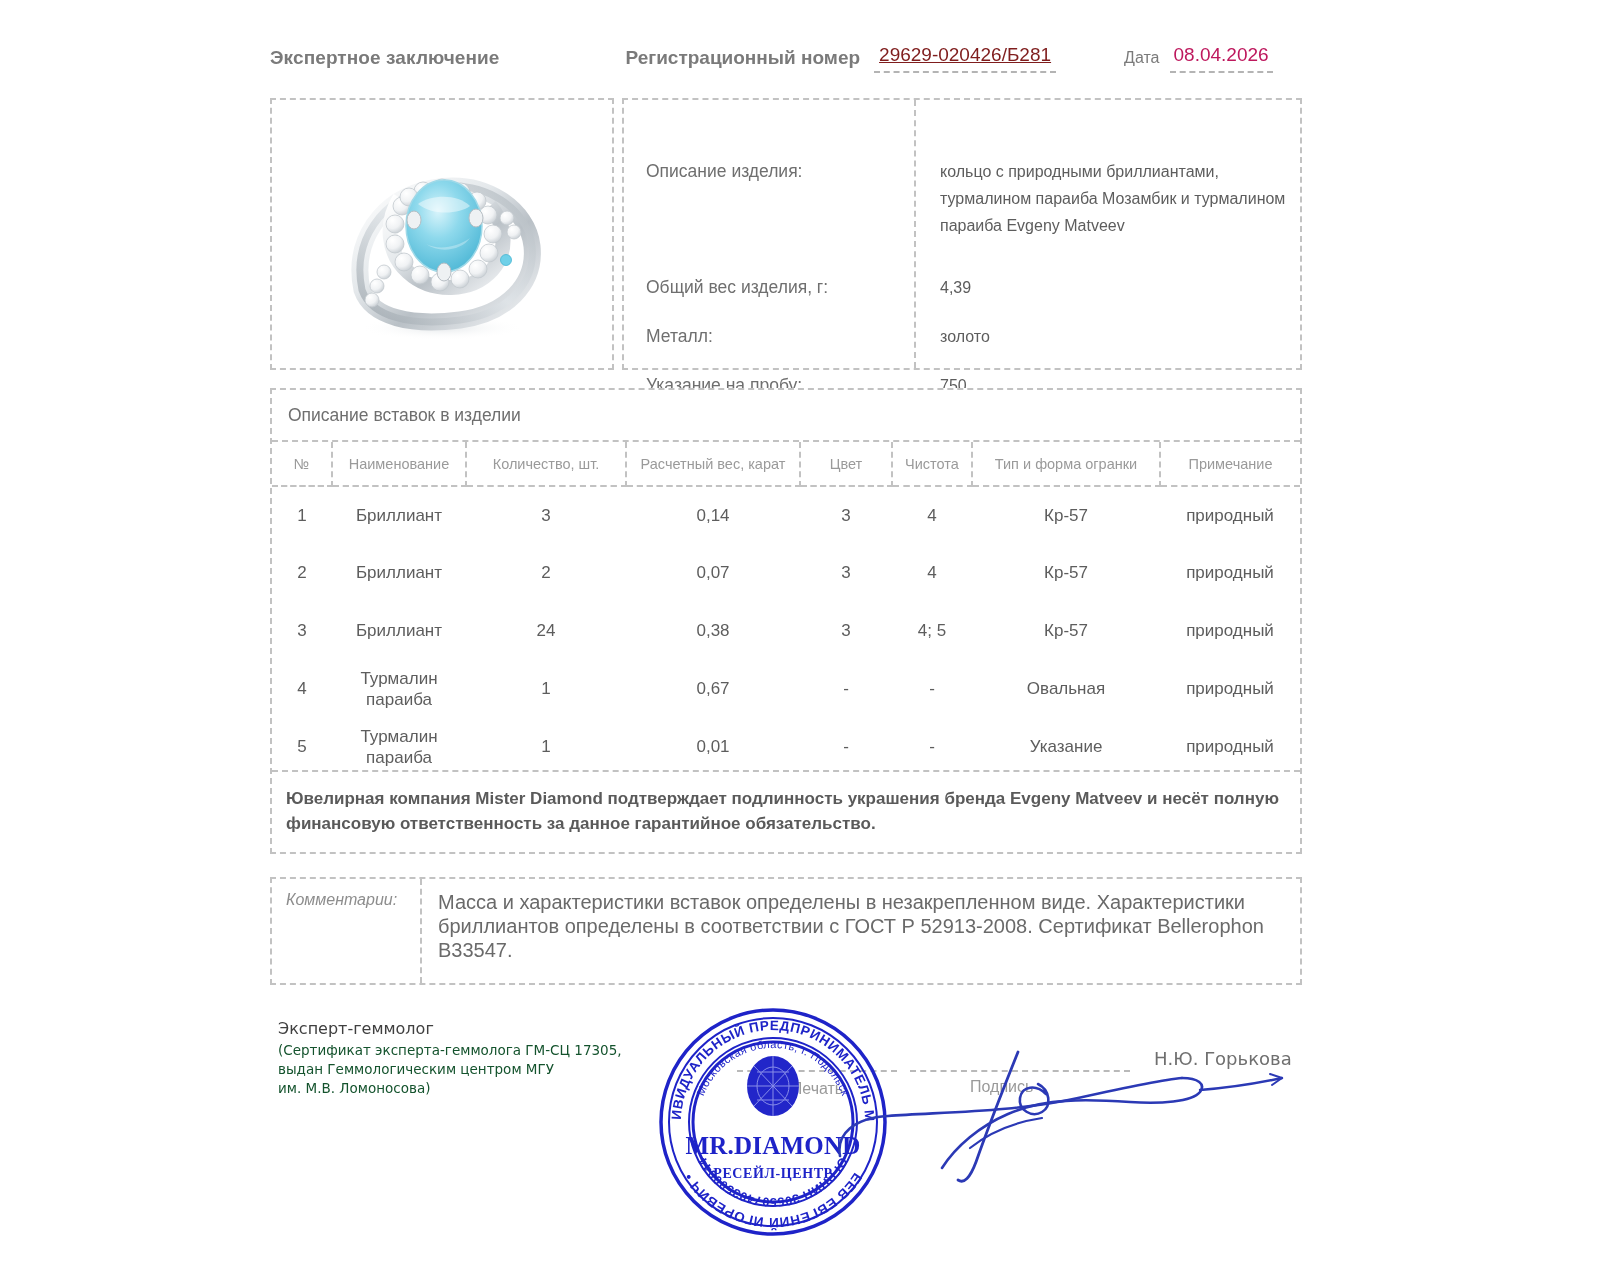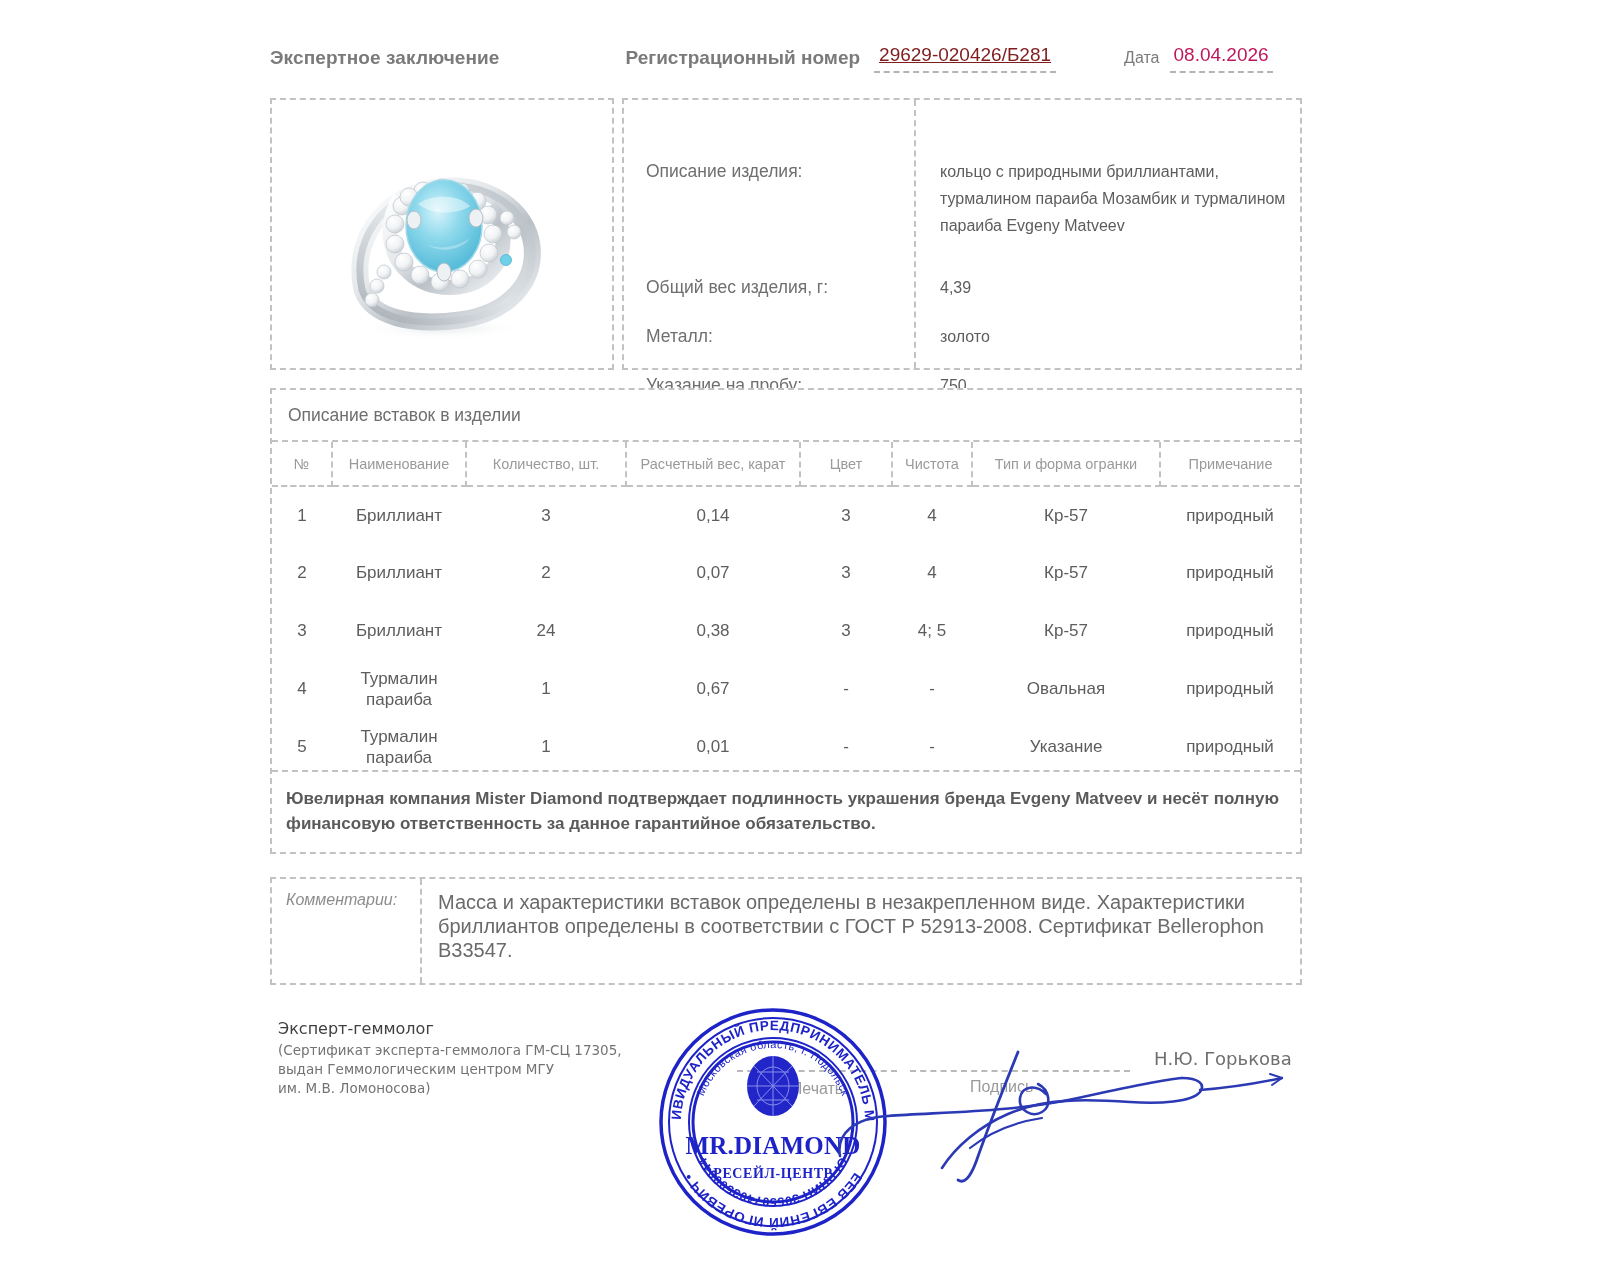--- a/index.html
+++ b/index.html
@@ -172,21 +172,21 @@
   .footer {
     position: absolute;
     left: 270px; top: 1008px;
     width: 1040px; height: 262px;
   }
   .expert-block {
     position: absolute; left: 8px; top: 8px; width: 420px;
     font-family: "DejaVu Sans", sans-serif;
   }
   .expert-title { font-size: 16px; color: #404040; line-height: 25px; }
-  .expert-sub { font-size: 13.5px; color: #737373; line-height: 19px; }
+  .expert-sub { font-size: 13.5px; color: #14532d; line-height: 19px; }
 
   .stamp-wrap {
     position: absolute;
     left: 383px; top: -6px;
     width: 240px; height: 240px;
   }
   .sig-line {
     position: absolute;
     left: 640px; top: 62px;
     width: 220px;

